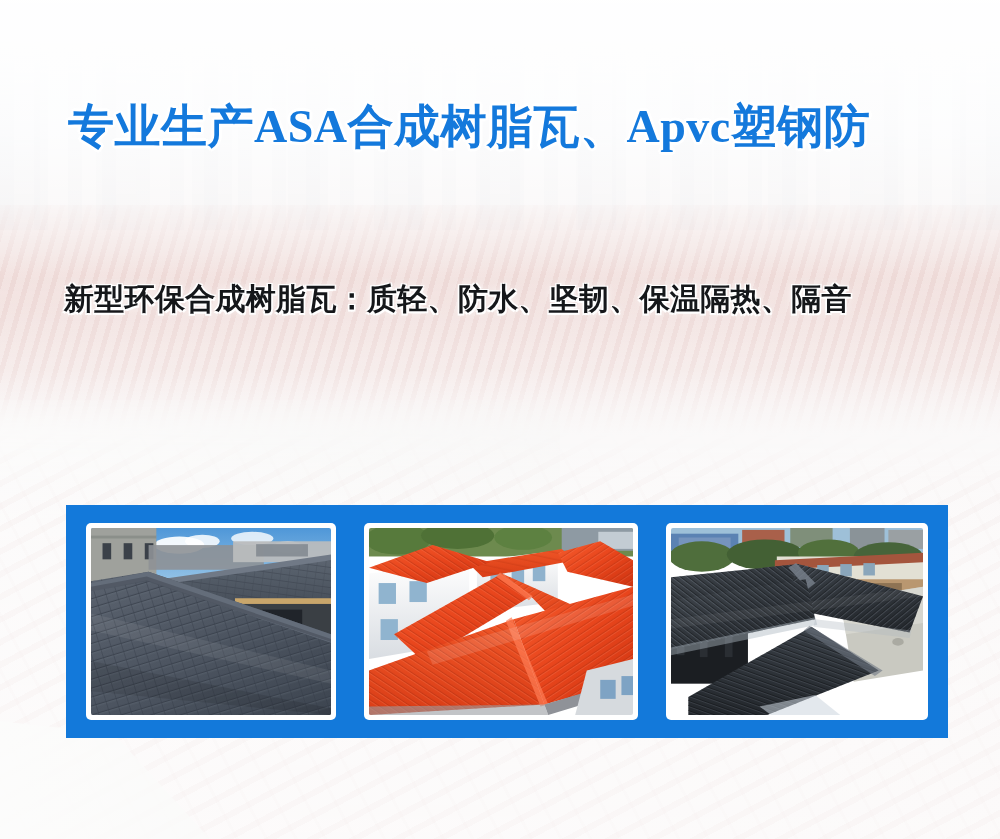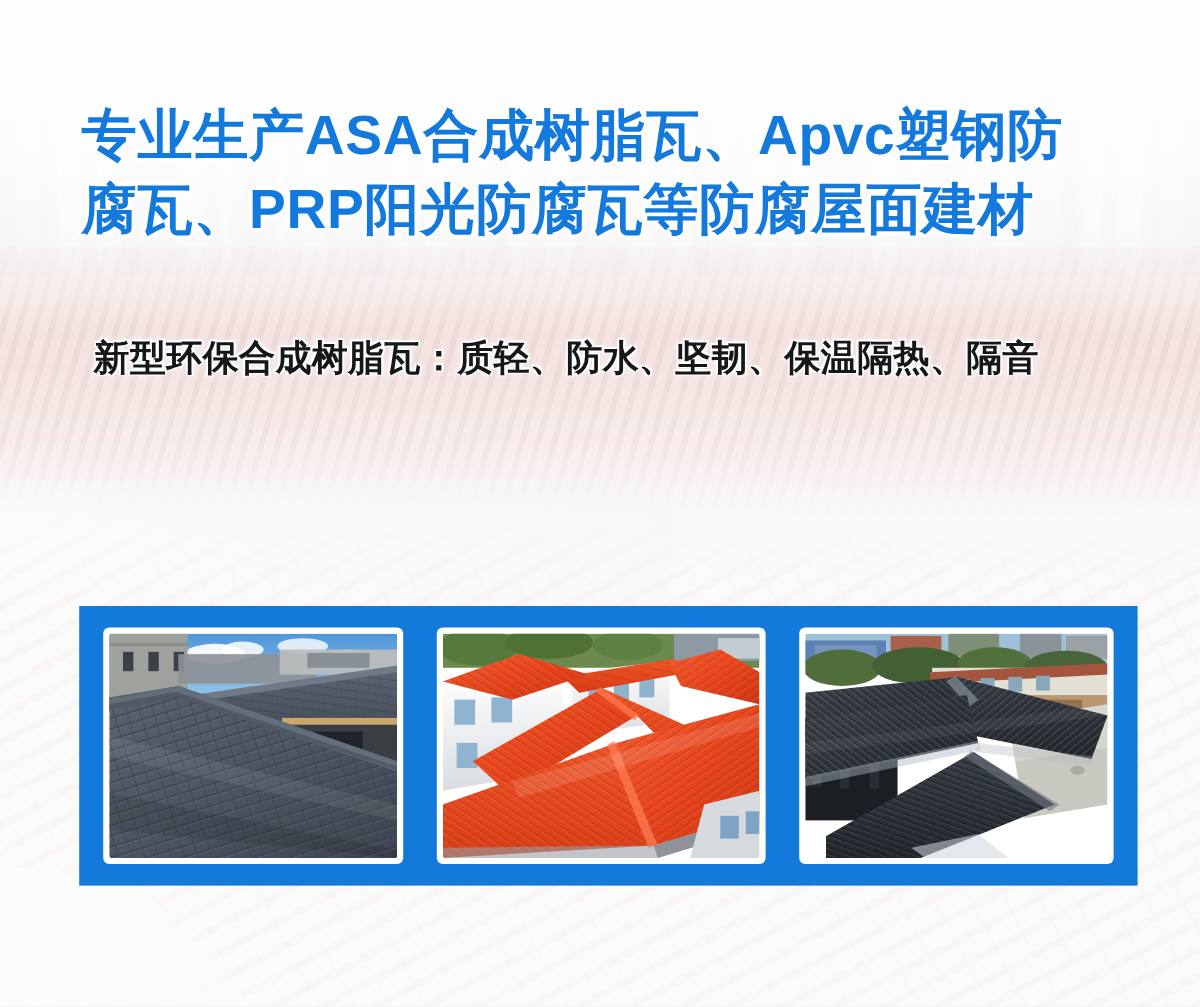--- a/index.html
+++ b/index.html
@@ -127,40 +127,41 @@
   }
 
   
   .content {
     position: absolute;
     inset: 0;
   }
   .headline {
     position: absolute;
     left: 68px;
-    top: 81px;
+    top: 96px;
     width: 880px;
+    font-family: Liberation Serif, serif;
   }
   .headline-line {
     font-size: 46px;
     font-weight: 700;
     line-height: 62px;
     letter-spacing: 0.5px;
     color: #1479dc;
     white-space: nowrap;
     text-shadow:
       -2px -2px 0 #ffffff,  2px -2px 0 #ffffff,
       -2px  2px 0 #ffffff,  2px  2px 0 #ffffff,
       -3px  0   0 #ffffff,  3px  0   0 #ffffff,
        0   -3px 0 #ffffff,  0    3px 0 #ffffff,
        0 0 10px rgba(255,255,255,0.95);
   }
   .subhead {
     position: absolute;
-    left: 78px;
+    left: 64px;
     top: 272px;
     width: 880px;
   }
   .sub-line {
     font-size: 30px;
     font-weight: 700;
     line-height: 53px;
     letter-spacing: 0.3px;
     color: #15171a;
     white-space: nowrap;
@@ -215,21 +216,20 @@
   <div class="bg-roofband"></div>
   <div class="bg-gable"></div>
   <div class="bg-lowertiles"></div>
   <div class="bg-wedge"></div>
   <div class="bg-wash"></div>
 
   <div class="content">
 
     <div class="headline">
       <div class="headline-line">专业生产ASA合成树脂瓦、Apvc塑钢防</div>
-      <div class="headline-line">腐瓦、PRP阳光防腐瓦等防腐屋面建材</div>
     </div>
 
     <div class="subhead">
       <div class="sub-line">新型环保合成树脂瓦：质轻、防水、坚韧、保温隔热、隔音</div>
     </div>
 
     <div class="photo-panel">
 
       <div class="photo-card c1">
         <div class="photo">

